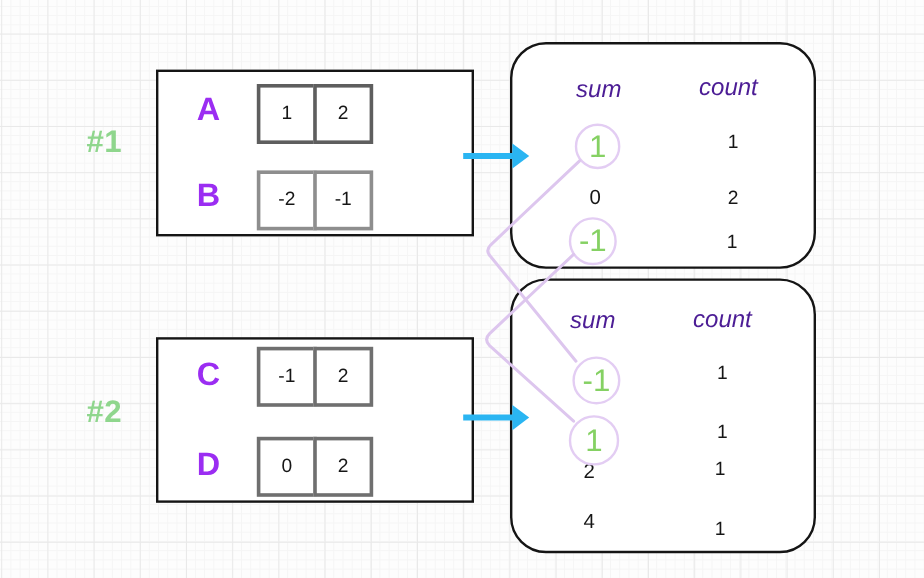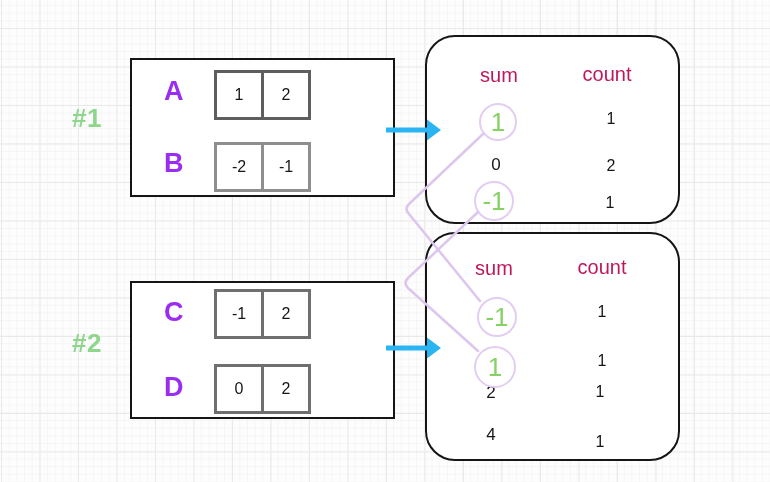--- a/index.html
+++ b/index.html
@@ -35,21 +35,21 @@
   }
   .cell + .cell{ margin-left:-3px; }
   .cells-a .cell{ border:3px solid #5e5e5e; }
   .cells-b .cell{ border:3px solid #8e8e8e; }
   .cells-cd .cell{ border:3px solid #6f6f6f; }
   .tbox{
     position:absolute; background:#fff; border:2px solid #151515;
     border-radius:30px; box-sizing:border-box;
   }
   .pos{ position:absolute; transform:translate(-50%,-50%); white-space:nowrap; }
-  .hdr{ color:#be185d; font-size:20px; }
+  .hdr{ color:#4c1d95; font-size:20px;font-style:italic; }
   .sum-green{ color:#85d163; font-size:26px; z-index:3; }
   .sum-black{ color:#161616; font-size:17px; }
   .cnt{ color:#161616; font-size:16px; }
   .ring{
     position:absolute; transform:translate(-50%,-50%);
     border:2px solid #e3cdf3; border-radius:50%; background:transparent;
     box-sizing:border-box; z-index:2;
   }
   .overlay{
     position:absolute; left:0; top:0; width:770px; height:482px;

